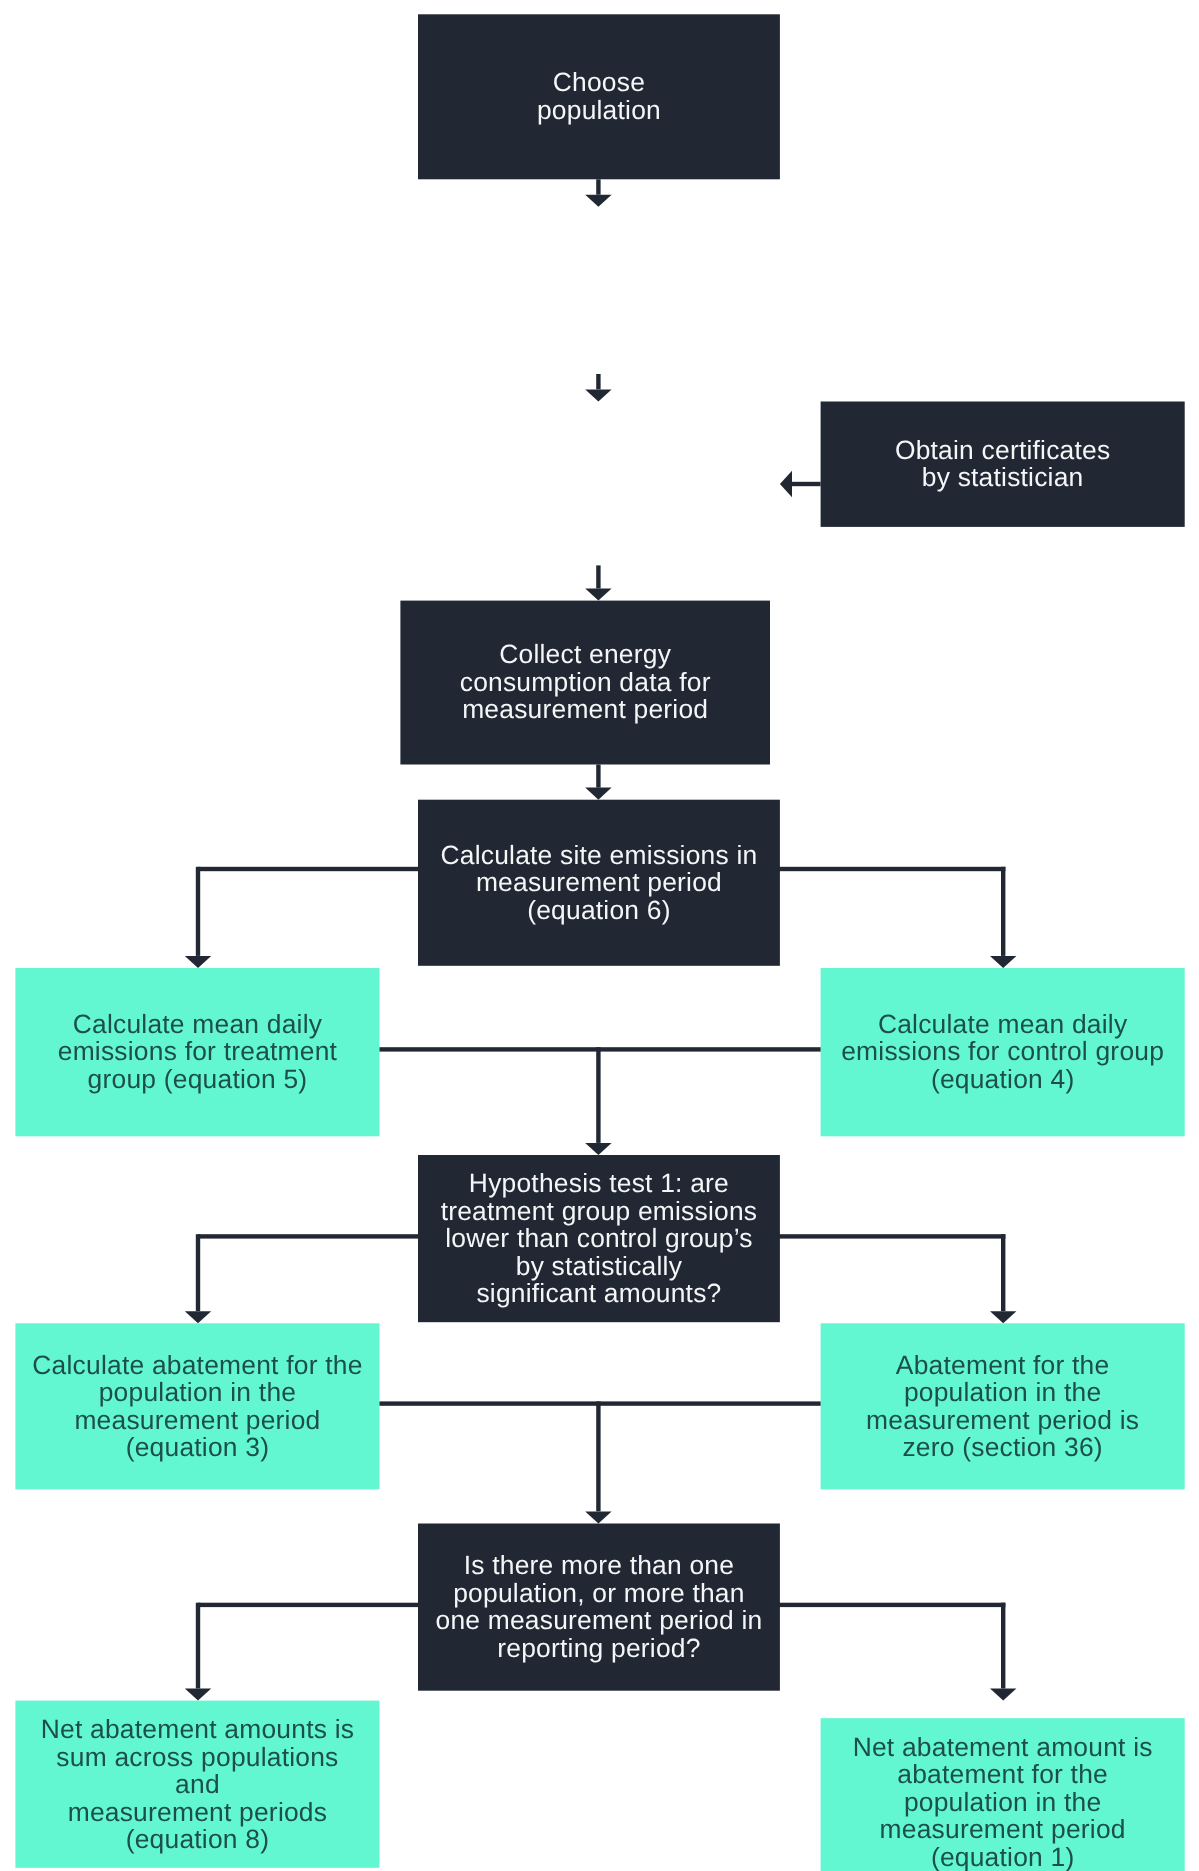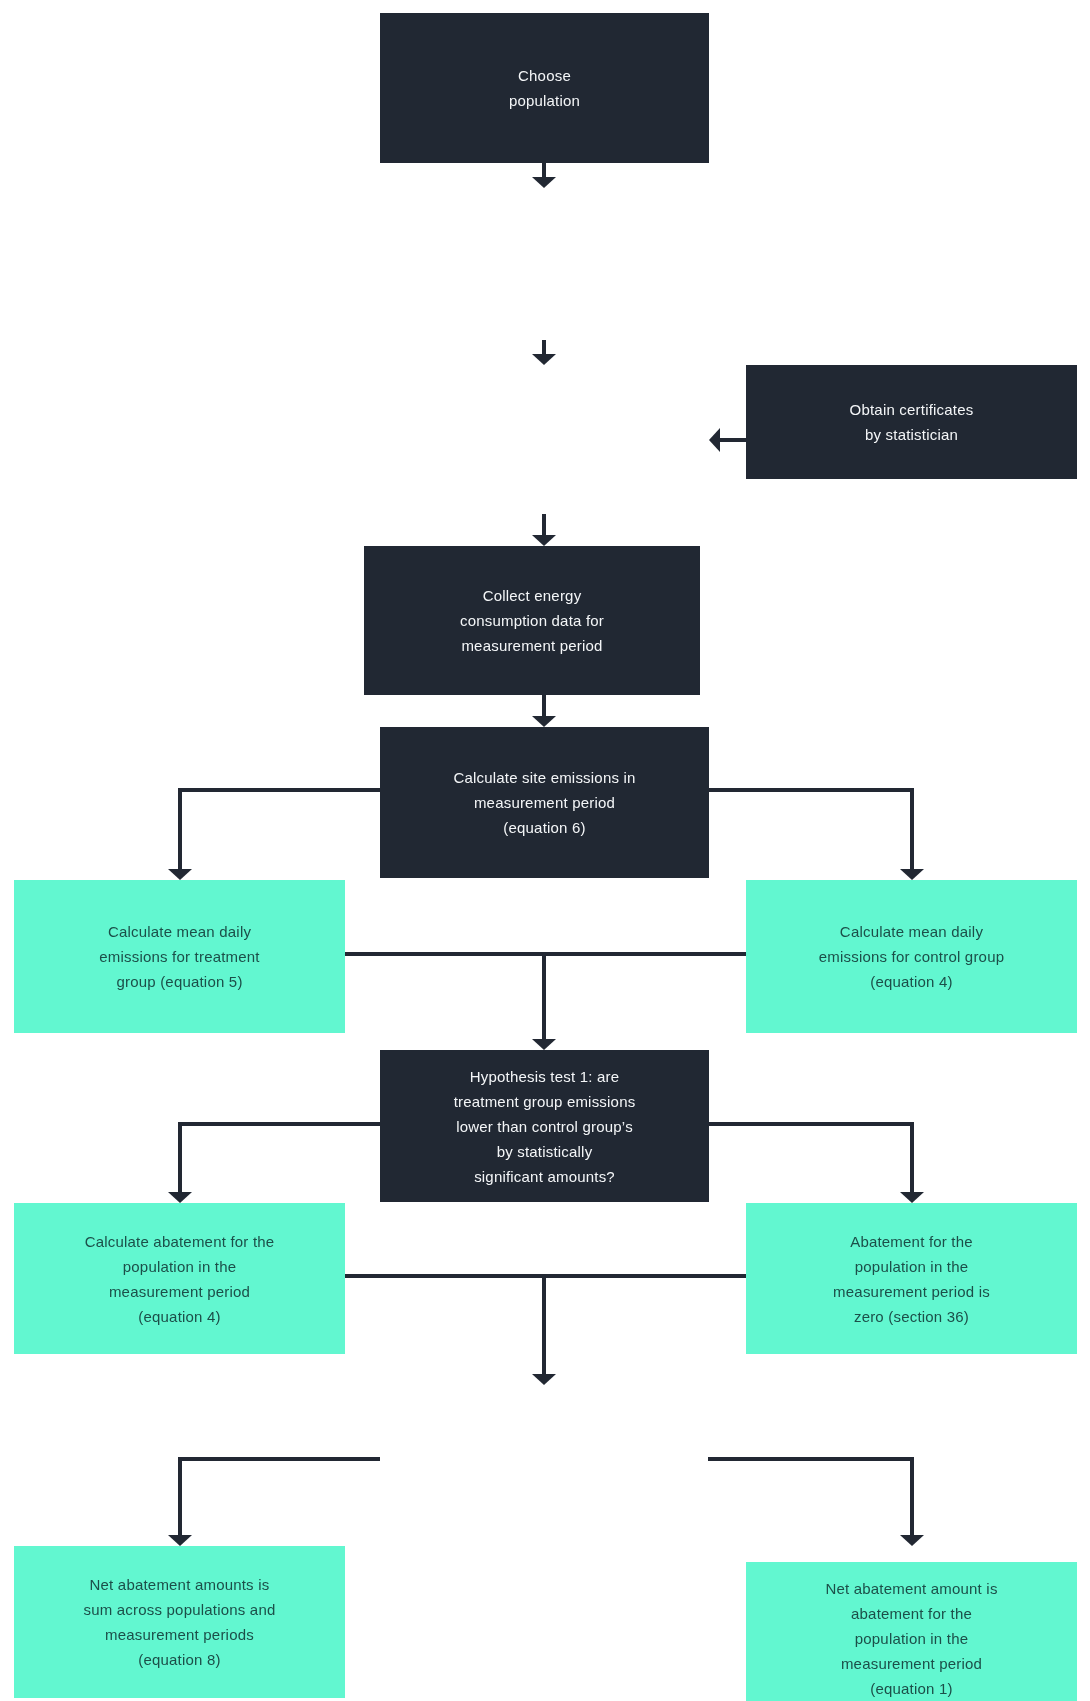--- a/index.html
+++ b/index.html
@@ -20,21 +20,21 @@
     overflow: hidden;
   }
   .node {
     position: absolute;
     box-sizing: border-box;
     display: flex;
     align-items: center;
     justify-content: center;
     text-align: center;
     white-space: pre-line;
-    font-size: 15px;
+    font-size: 24px;
     line-height: 25px;
     letter-spacing: 0.2px;
     padding: 6px 14px;
   }
   .node.dark { background: var(--c-dark); color: var(--c-text_on_dark); }
   .node.teal { background: var(--c-teal); color: var(--c-text_on_teal); }
   .line { position: absolute; background: var(--c-line); }
   .ah-down {
     position: absolute; width: 0; height: 0;
     border-left: 12px solid transparent;
@@ -127,25 +127,29 @@
 emissions for control group
 (equation 4)</div>
   <div class="node dark" id="n7">Hypothesis test 1: are
 treatment group emissions
 lower than control group’s
 by statistically
 significant amounts?</div>
   <div class="node teal" id="n8l">Calculate abatement for the
 population in the
 measurement period
-(equation 4)</div>
+(equation 3)</div>
   <div class="node teal" id="n8r">Abatement for the
 population in the
 measurement period is
 zero (section 36)</div>
+  <div class="node dark" id="n9">Is there more than one
+population, or more than
+one measurement period in
+reporting period?</div>
   <div class="node teal" id="n10l">Net abatement amounts is
 sum across populations and
 measurement periods
 (equation 8)</div>
   <div class="node teal" id="n10r">Net abatement amount is
 abatement for the
 population in the
 measurement period
 (equation 1)</div>
 

